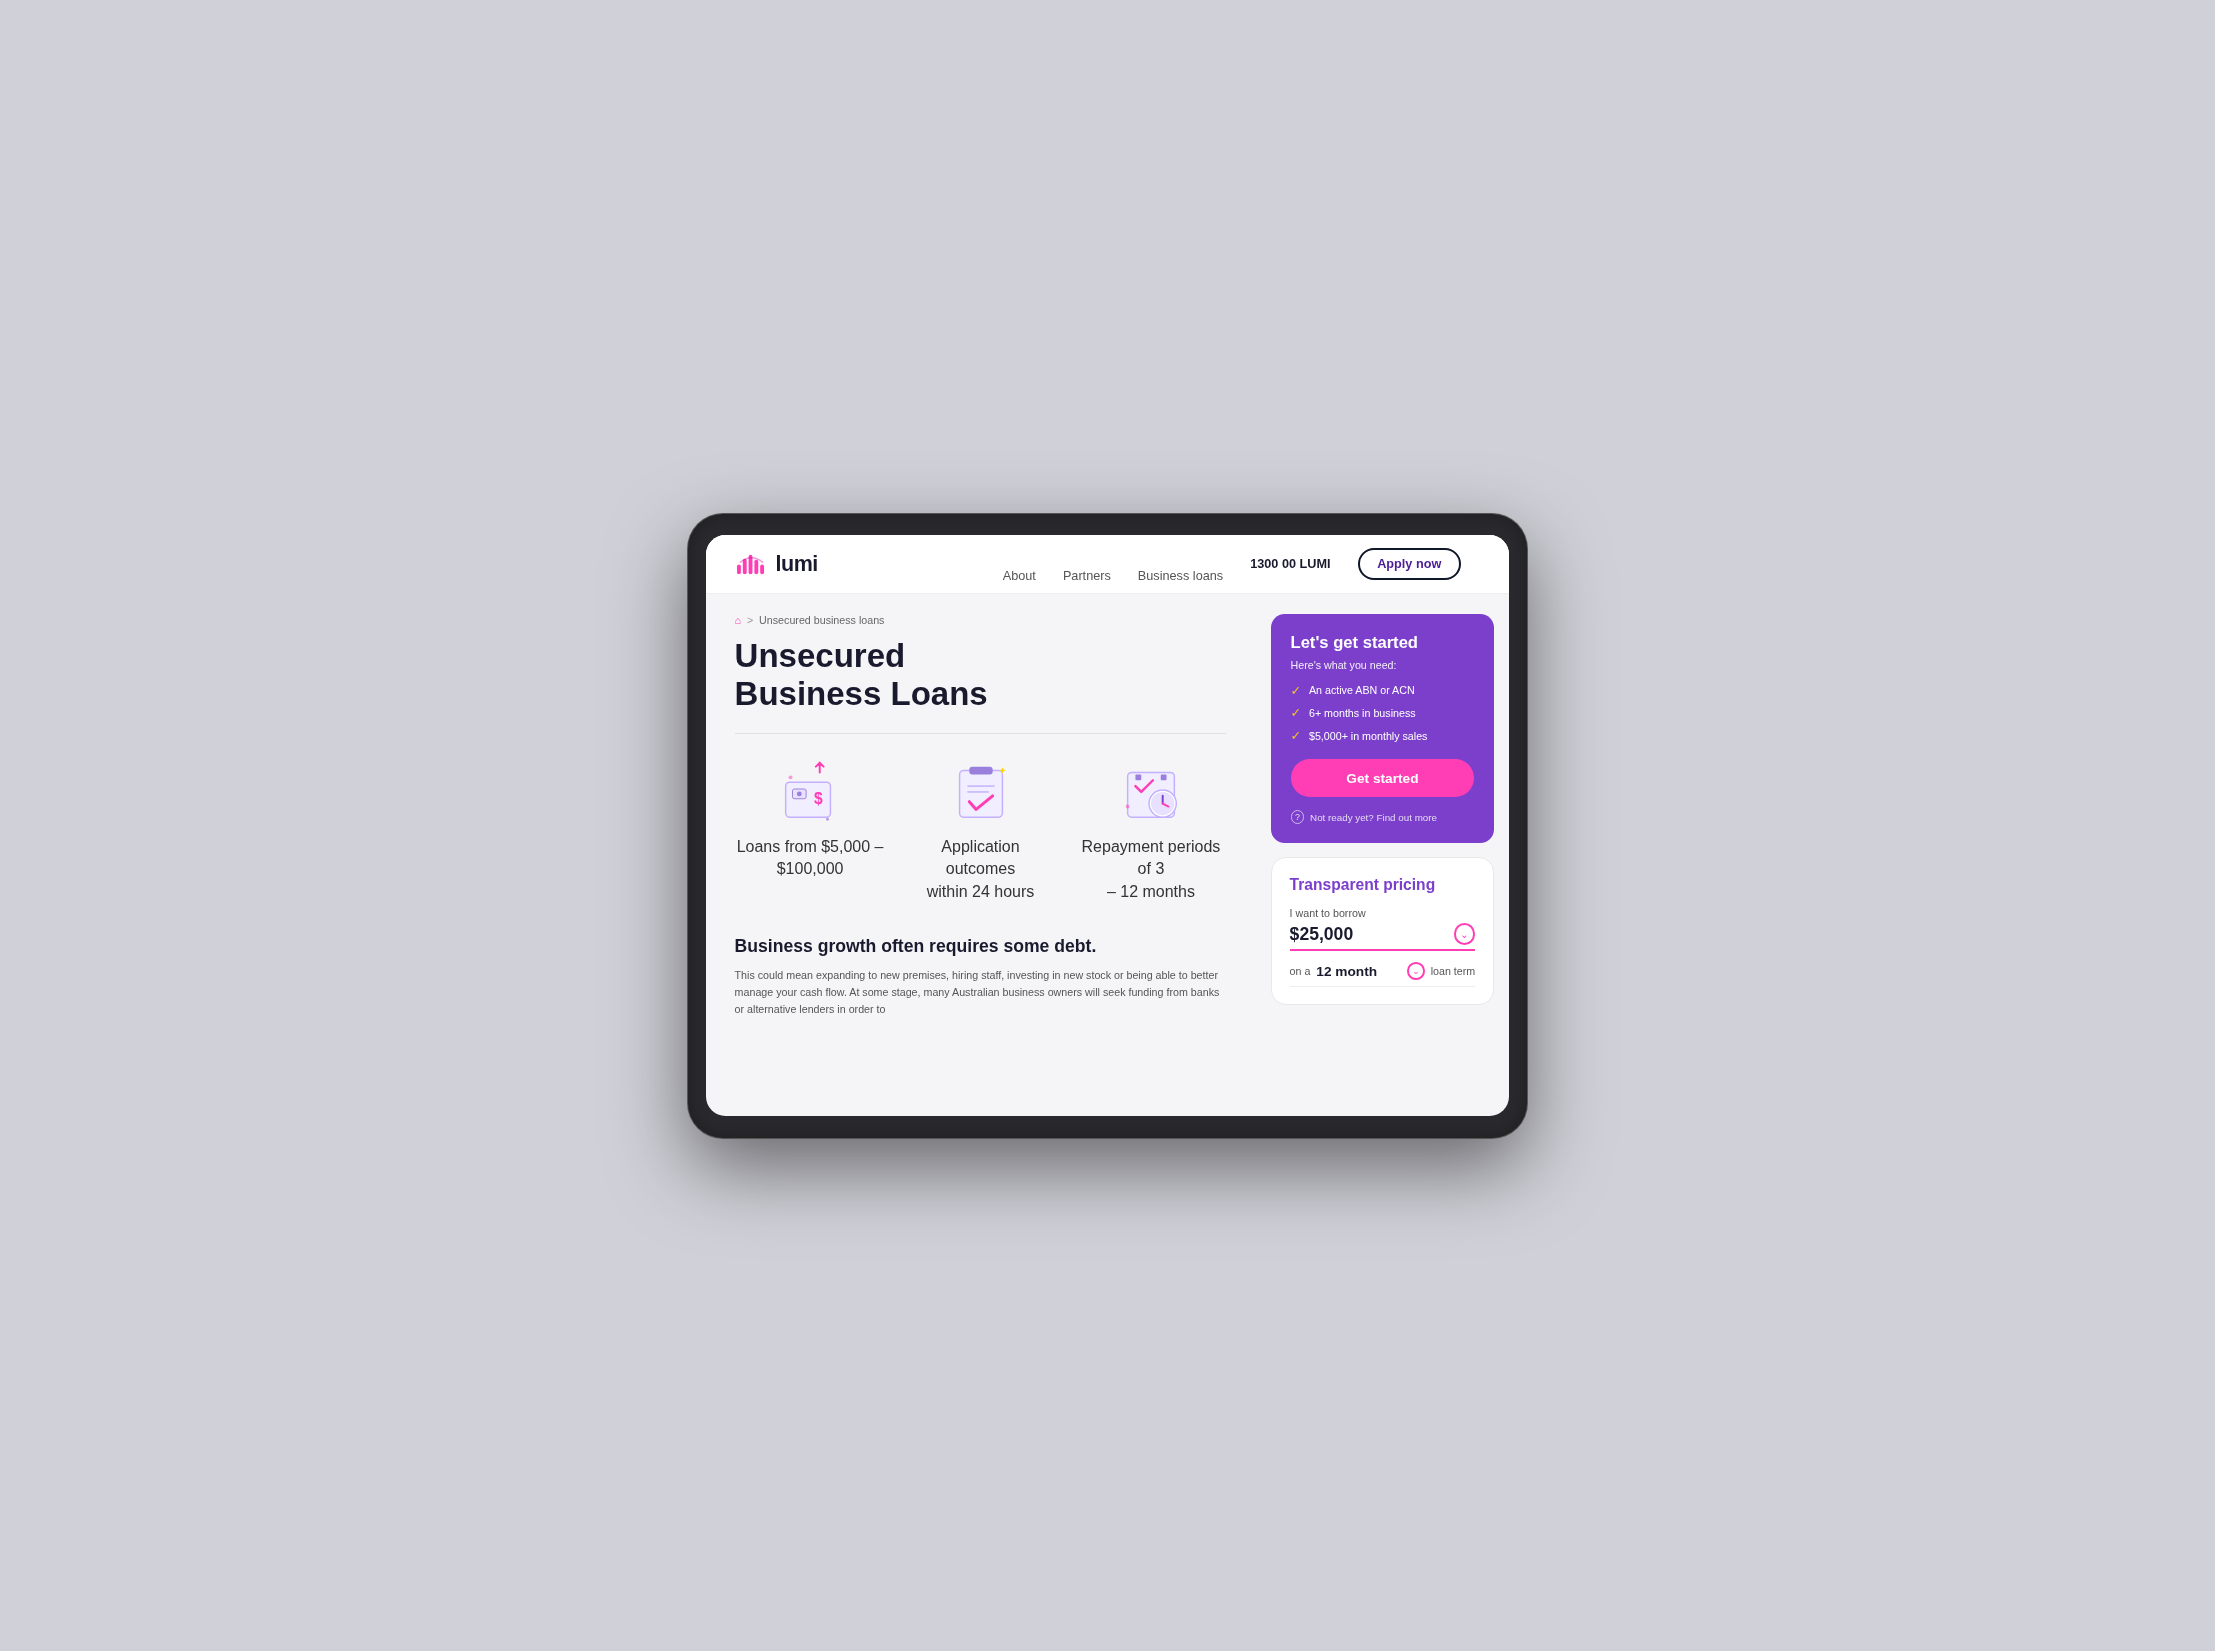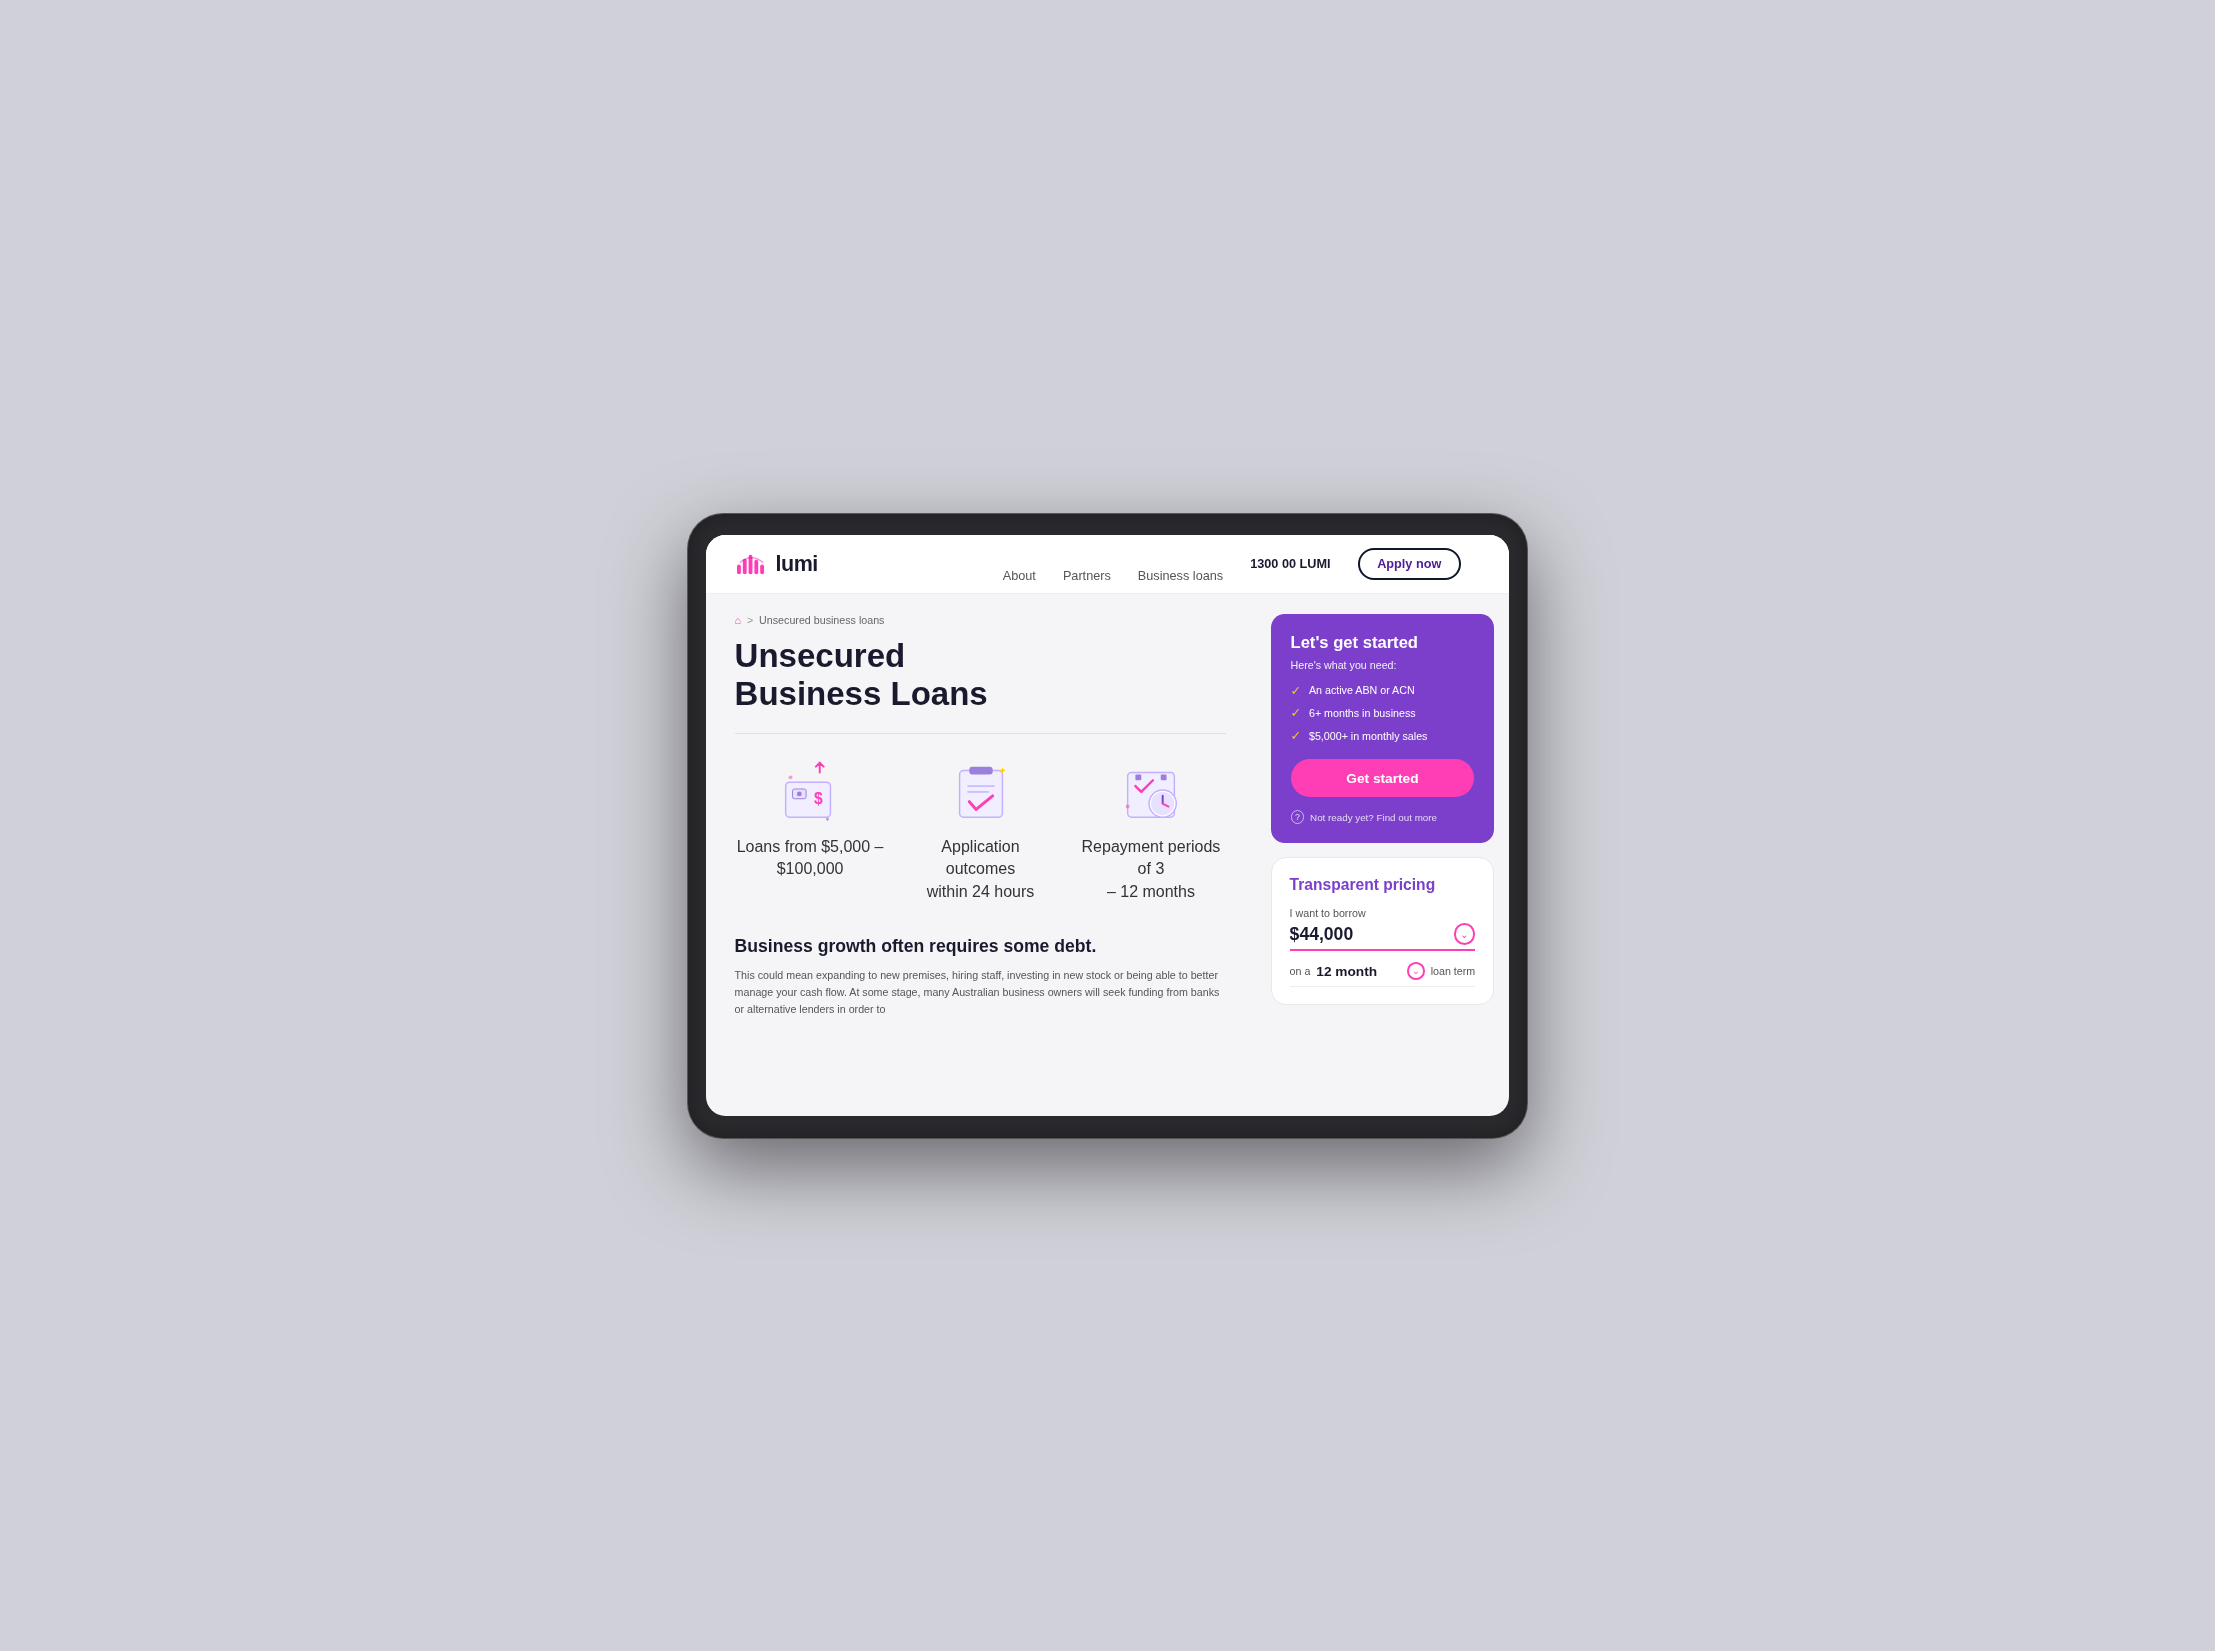--- a/index.html
+++ b/index.html
@@ -485,21 +485,21 @@
             <span>Not ready yet? Find out more</span>
           </div>
         </div>
 
         <div class="pricing-card">
           <div class="pricing-title">Transparent pricing</div>
 
           <div class="pricing-row">
             <div class="pricing-label">I want to borrow</div>
             <div class="pricing-value-row">
-              <span class="pricing-amount">$44,000</span>
+              <span class="pricing-amount">$25,000</span>
               <span class="pricing-dropdown">⌄</span>
             </div>
           </div>
 
           <div class="pricing-term-row">
             <span>on a</span>
             <span class="term-bold">12 month</span>
             <span class="pricing-dropdown" style="width:17.6px;height:17.6px;font-size:8.8px;">⌄</span>
             <span>loan term</span>
           </div>

